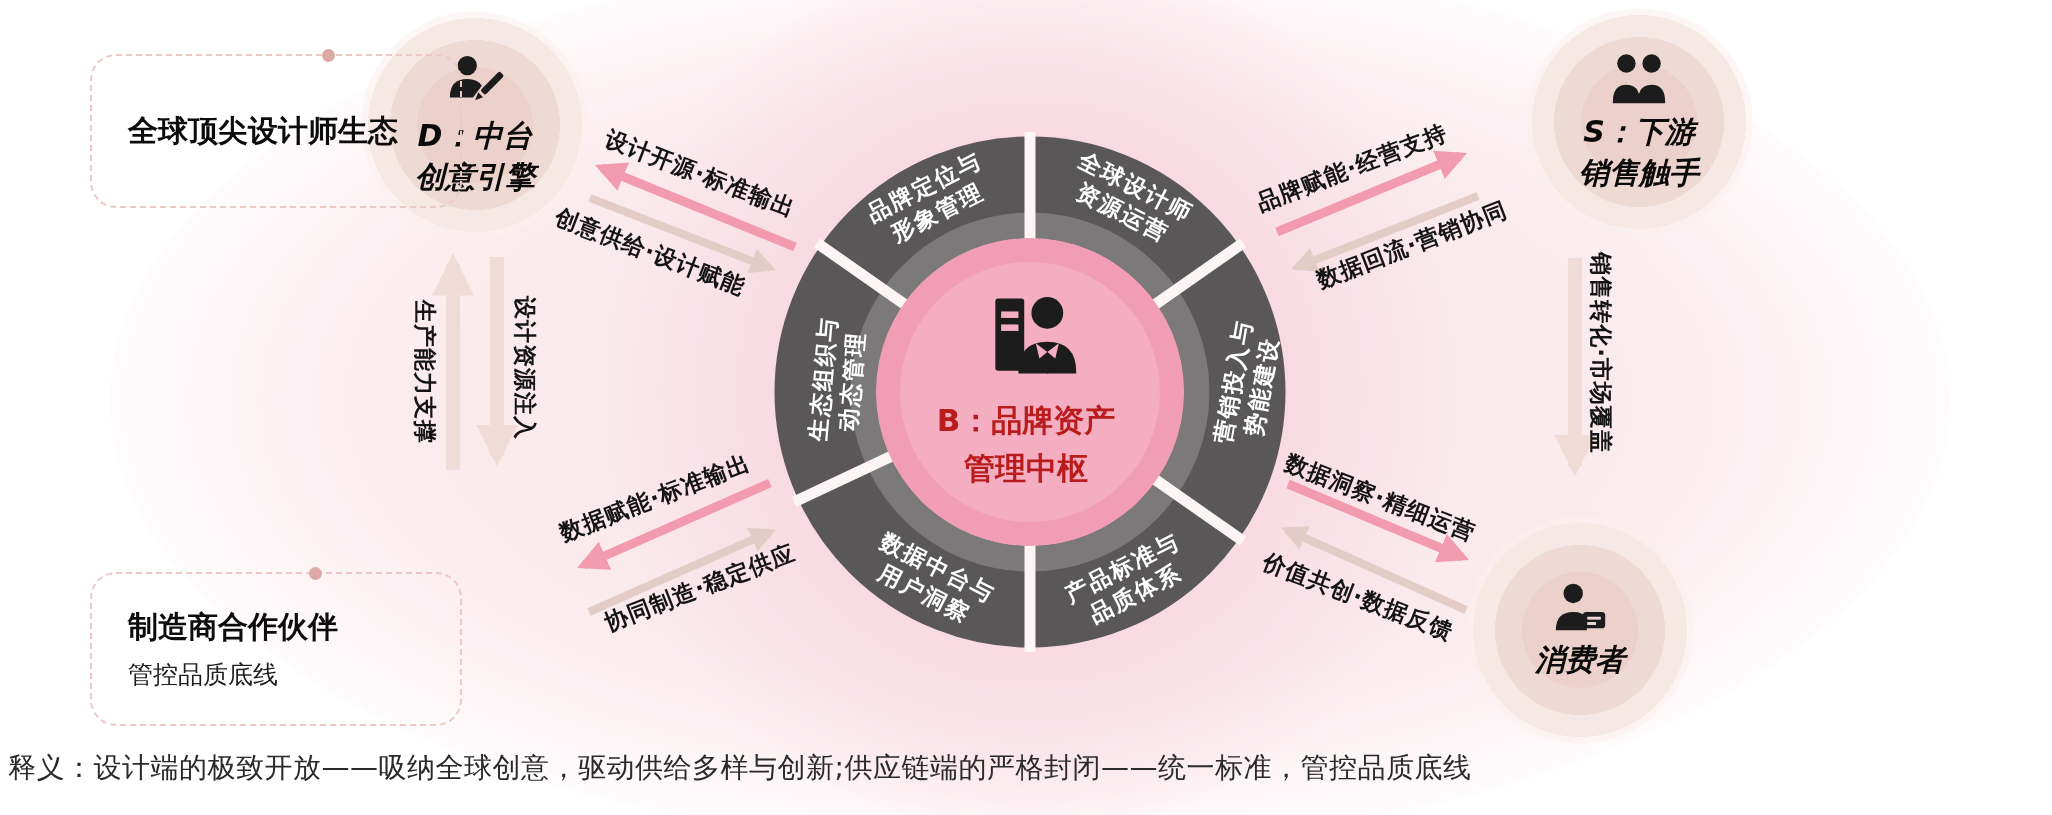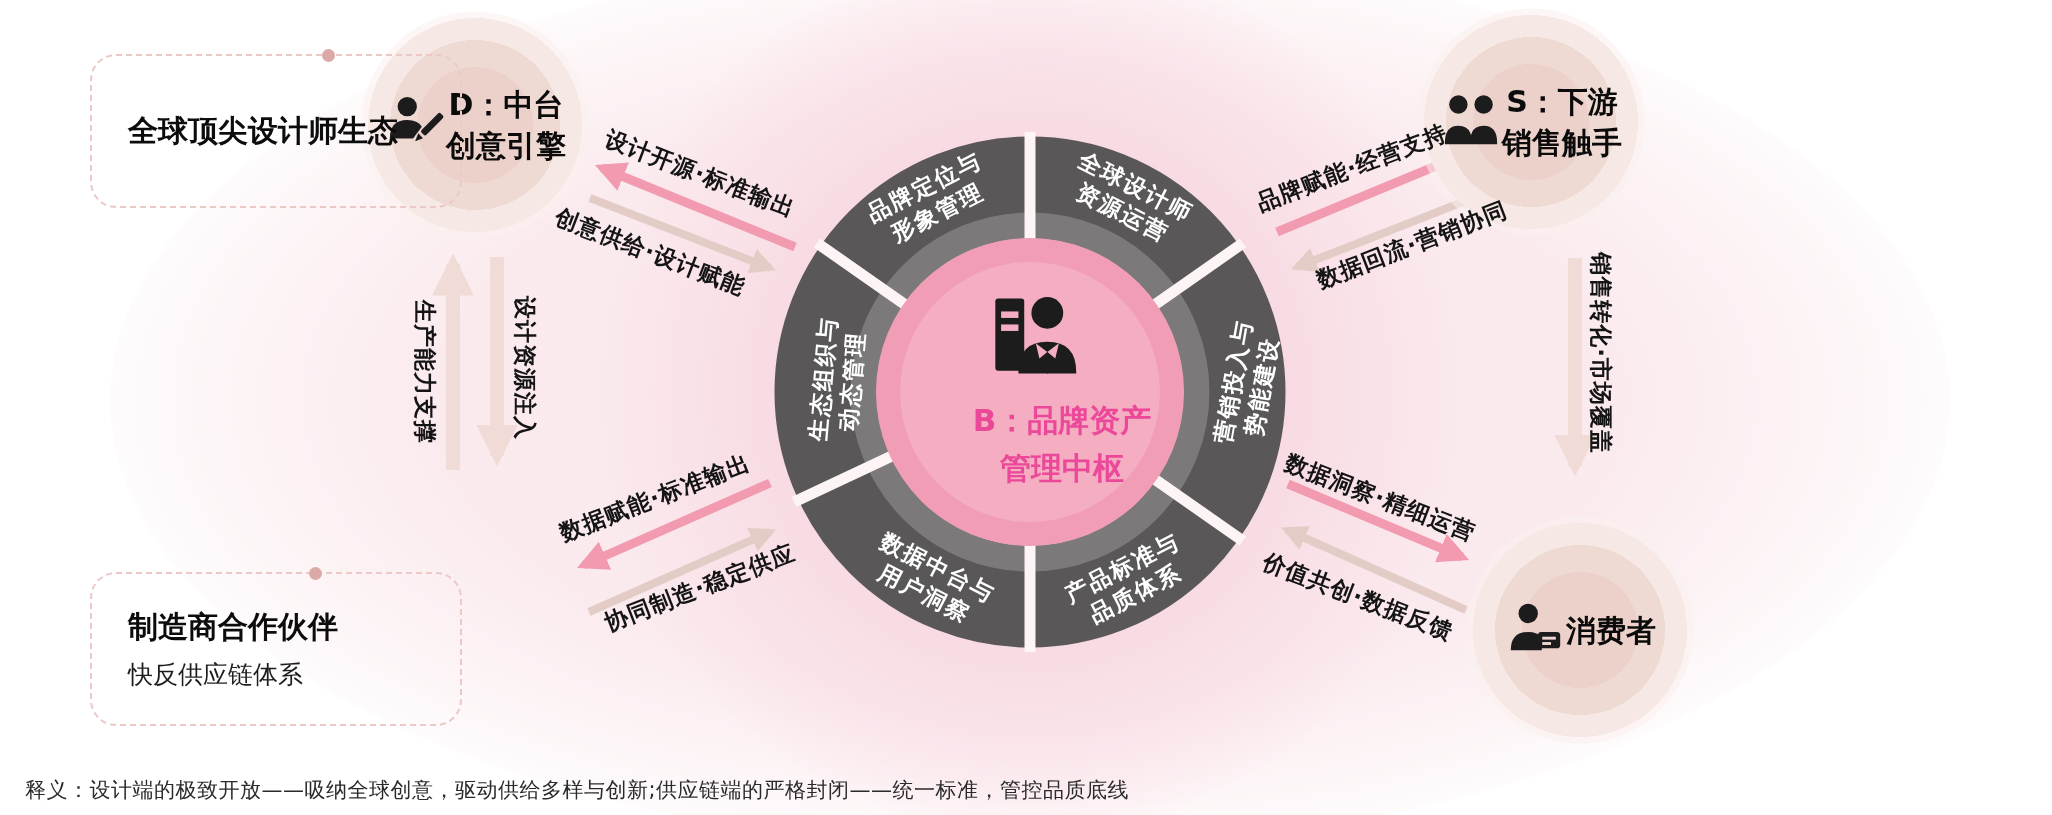--- a/index.html
+++ b/index.html
@@ -13,39 +13,39 @@
   .bg-hub-glow{position:absolute;left:590px;top:-48px;width:880px;height:880px;border-radius:50%;
     background:radial-gradient(circle,#f7d7e0 0 36%,rgba(249,224,231,.9) 52%,rgba(249,224,231,0) 72%);}
   
   .panel{position:absolute;border:2px dashed #ecc9c7;border-radius:26px;
     display:flex;flex-direction:column;justify-content:center;gap:10px;}
   .panel .dot{position:absolute;width:13px;height:13px;border-radius:50%;background:#dcaaa6;top:-7px;}
   .panel-title{font-size:30px;font-weight:700;color:#0c0c0c;white-space:nowrap;}
   .panel-sub{font-size:25px;font-weight:400;color:#1d1d1d;white-space:nowrap;}
   
   .node{position:absolute;width:230px;height:230px;transform:translate(-50%,-50%);
-    display:flex;flex-direction:row;align-items:center;justify-content:center;}
+    display:flex;flex-direction:column;align-items:center;justify-content:center;font-style:italic;}
   .node-bg{position:absolute;inset:0;border-radius:50%;
     background:radial-gradient(circle,#ebd1ca 0 58px,#efd9d3 58px 85px,#f6e8e5 85px 107px,rgba(250,240,238,.55) 107px 113px,rgba(250,240,238,0) 114px);}
   .node-icon{position:relative;margin-bottom:4px;}
   .node-label{position:relative;font-size:30px;font-weight:700;line-height:41px;text-align:center;color:#0b0b0b;white-space:nowrap;}
   .node-label span{display:block;}
   
   .donut{position:absolute;left:742px;top:104px;}
   .seg{position:absolute;color:#fff;font-size:23px;font-weight:700;line-height:29px;
     text-align:center;letter-spacing:2px;white-space:nowrap;}
   .seg span{display:block;}
-  .hub-line{position:absolute;width:400px;left:862px;text-align:center;font-size:31px;font-weight:700;color:#ec4899;}
+  .hub-line{position:absolute;width:400px;left:826px;text-align:center;font-size:31px;font-weight:700;color:#b91c1c;}
   .hub-icon{position:absolute;left:978px;top:288px;}
   
   .fl{position:absolute;font-size:23px;font-weight:600;color:#141414;letter-spacing:1px;white-space:nowrap;}
   
   .arrows{position:absolute;left:0;top:0;}
   
-  .caption{position:absolute;left:8px;top:776px;font-size:21px;font-weight:500;color:#2a2a2a;letter-spacing:.5px;white-space:nowrap;margin-left:17px;}
+  .caption{position:absolute;left:8px;top:749px;font-size:28px;font-weight:500;color:#2a2a2a;letter-spacing:.5px;white-space:nowrap;}
 </style>
 </head>
 <body>
 
 <div class="stage">
 
   <div class="bg-main"></div>
   <div class="bg-hub-glow"></div>
 
   <svg class="arrows" width="2052" height="815" viewBox="0 0 2052 815">
@@ -143,21 +143,21 @@
         <rect x="43.5" y="16" width="7" height="28" rx="2"></rect>
         <path d="M43.5,47 l3.5,8 3.5,-8 z"></path>
       </g>
     </svg>
     <div class="node-label">
       <span>D：中台</span>
       <span>创意引擎</span>
     </div>
   </div>
 
-  <div class="node" style="left:1531px;top:122px;">
+  <div class="node" style="left:1639px;top:122px;">
     <div class="node-bg"></div>
     <svg class="node-icon" width="62" height="56" viewBox="0 0 64 56" fill="#1c1c1c">
       <circle cx="19" cy="12" r="9.5"></circle>
       <circle cx="45" cy="12" r="9.5"></circle>
       <path d="M5,52 q0-18 14-18 q9,0 12,7 l1,2.5 1,-2.5 q3,-7 12,-7 q14,0 14,18 v1 h-54 z"></path>
     </svg>
     <div class="node-label">
       <span>S：下游</span>
       <span>销售触手</span>
     </div>
@@ -180,21 +180,21 @@
 
   <div class="panel" style="left:90px;top:54px;width:332px;height:150px;padding-left:36px;">
     <div class="dot" style="left:230px;"></div>
     <div class="panel-title">全球顶尖设计师生态</div>
   </div>
 
 
   <div class="panel" style="left:90px;top:572px;width:332px;height:150px;padding-left:36px;">
     <div class="dot" style="left:217px;"></div>
     <div class="panel-title">制造商合作伙伴</div>
-    <div class="panel-sub">快反供应链体系</div>
+    <div class="panel-sub">管控品质底线</div>
   </div>
 
   <div class="fl" style="left:700px;top:174px;transform:translate(-50%,-50%) rotate(21deg);">设计开源·标准输出</div>
   <div class="fl" style="left:650px;top:252px;transform:translate(-50%,-50%) rotate(21deg);">创意供给·设计赋能</div>
   <div class="fl" style="left:1352px;top:168px;transform:translate(-50%,-50%) rotate(-21deg);">品牌赋能·经营支持</div>
   <div class="fl" style="left:1412px;top:245px;transform:translate(-50%,-50%) rotate(-21deg);">数据回流·营销协同</div>
   <div class="fl" style="left:424px;top:372px;transform:translate(-50%,-50%) rotate(90deg);">生产能力支撑</div>
   <div class="fl" style="left:524px;top:368px;transform:translate(-50%,-50%) rotate(90deg);">设计资源注入</div>
   <div class="fl" style="left:1600px;top:353px;transform:translate(-50%,-50%) rotate(90deg);">销售转化·市场覆盖</div>
   <div class="fl" style="left:655px;top:498px;transform:translate(-50%,-50%) rotate(-21deg);">数据赋能·标准输出</div>

